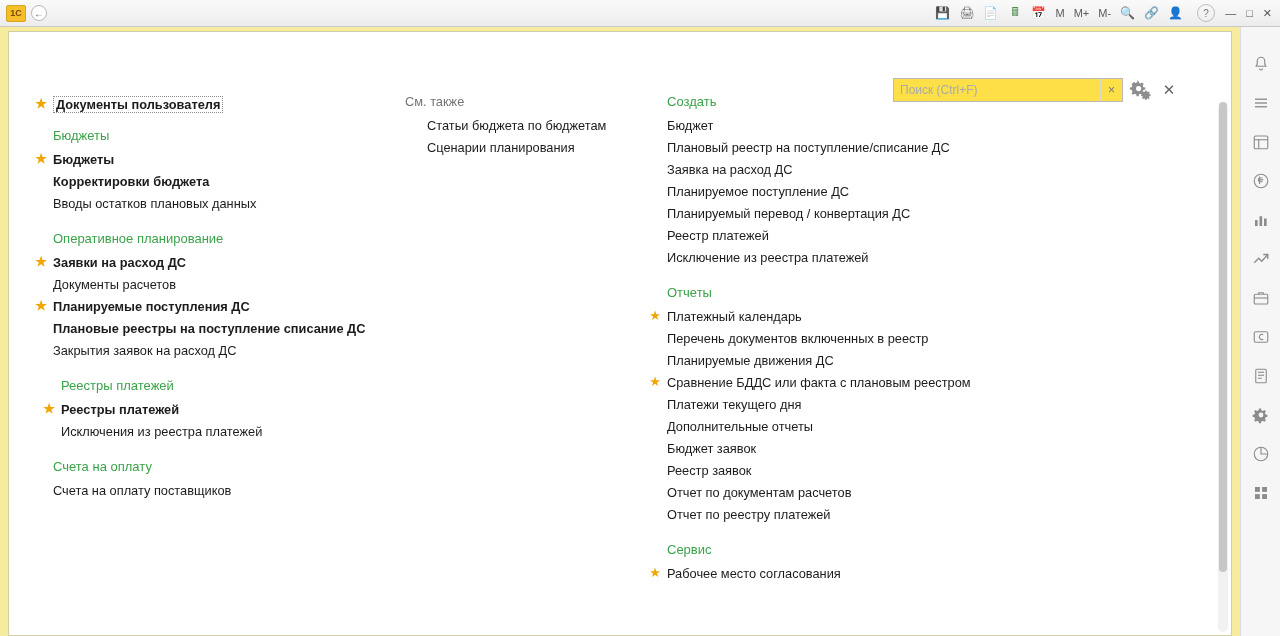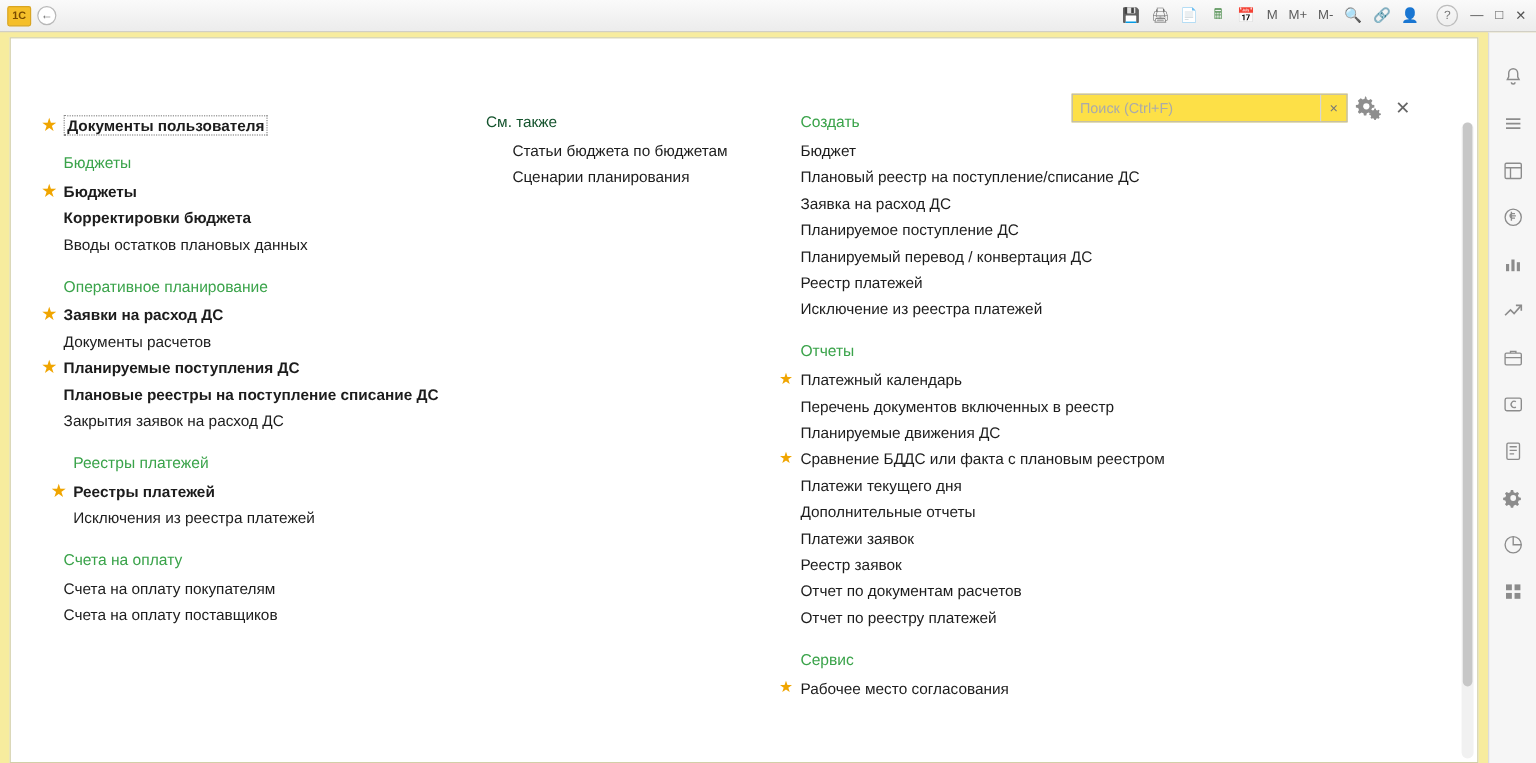--- a/index.html
+++ b/index.html
@@ -126,21 +126,21 @@
   .item.sub { padding-left: 30px; }
   .item.bold { font-weight: bold; }
   .star {
     position: absolute; left: 3px; top: 3px; width: 14px; height: 14px;
     color: #f0a500; font-size: 13px; line-height: 14px; text-align: center;
   }
   .item.sub .star { left: 11px; }
   .item .dotted { border: 1px dotted #8a8a8a; padding: 0 2px; text-align: right; }
 
   .plain-head {
-    padding-left: 0; font-size: 12.8px; color: #14532d; margin-bottom: 6px;
+    padding-left: 0; font-size: 12.8px; color: #737373; margin-bottom: 6px;
   }
   .col2 .item { padding-left: 22px; }
 
   
   .vscroll {
     position: absolute; top: 70px; right: 3px; width: 10px; height: 530px;
     background: #f1f1f1; border-radius: 5px;
   }
   .vthumb {
     position: absolute; top: 0; left: 1px; width: 8px; height: 470px;
@@ -244,23 +244,20 @@
           <span>Реестры платежей</span>
         </div>
         <div class="item sub">
           <span>Исключения из реестра платежей</span>
         </div>
       </div>
 
       <div class="grp">
         <div class="grp-title">Счета на оплату</div>
         <div class="item">
-          <span>Счета на оплату покупателям</span>
-        </div>
-        <div class="item">
           <span>Счета на оплату поставщиков</span>
         </div>
       </div>
     </div>
 
     <div class="col col2">
       <div class="plain-head">См. также</div>
       <div class="item">
         <span>Статьи бюджета по бюджетам</span>
       </div>
@@ -289,21 +286,21 @@
           <span>Платежный календарь</span>
         </div>
         <div class="item"><span>Перечень документов включенных в реестр</span></div>
         <div class="item"><span>Планируемые движения ДС</span></div>
         <div class="item">
           <span class="star">★</span>
           <span>Сравнение БДДС или факта с плановым реестром</span>
         </div>
         <div class="item"><span>Платежи текущего дня</span></div>
         <div class="item"><span>Дополнительные отчеты</span></div>
-        <div class="item"><span>Платежи заявок</span></div>
+        <div class="item"><span>Бюджет заявок</span></div>
         <div class="item"><span>Реестр заявок</span></div>
         <div class="item"><span>Отчет по документам расчетов</span></div>
         <div class="item"><span>Отчет по реестру платежей</span></div>
       </div>
 
       <div class="grp">
         <div class="grp-title">Сервис</div>
         <div class="item">
           <span class="star">★</span>
           <span>Рабочее место согласования</span>

